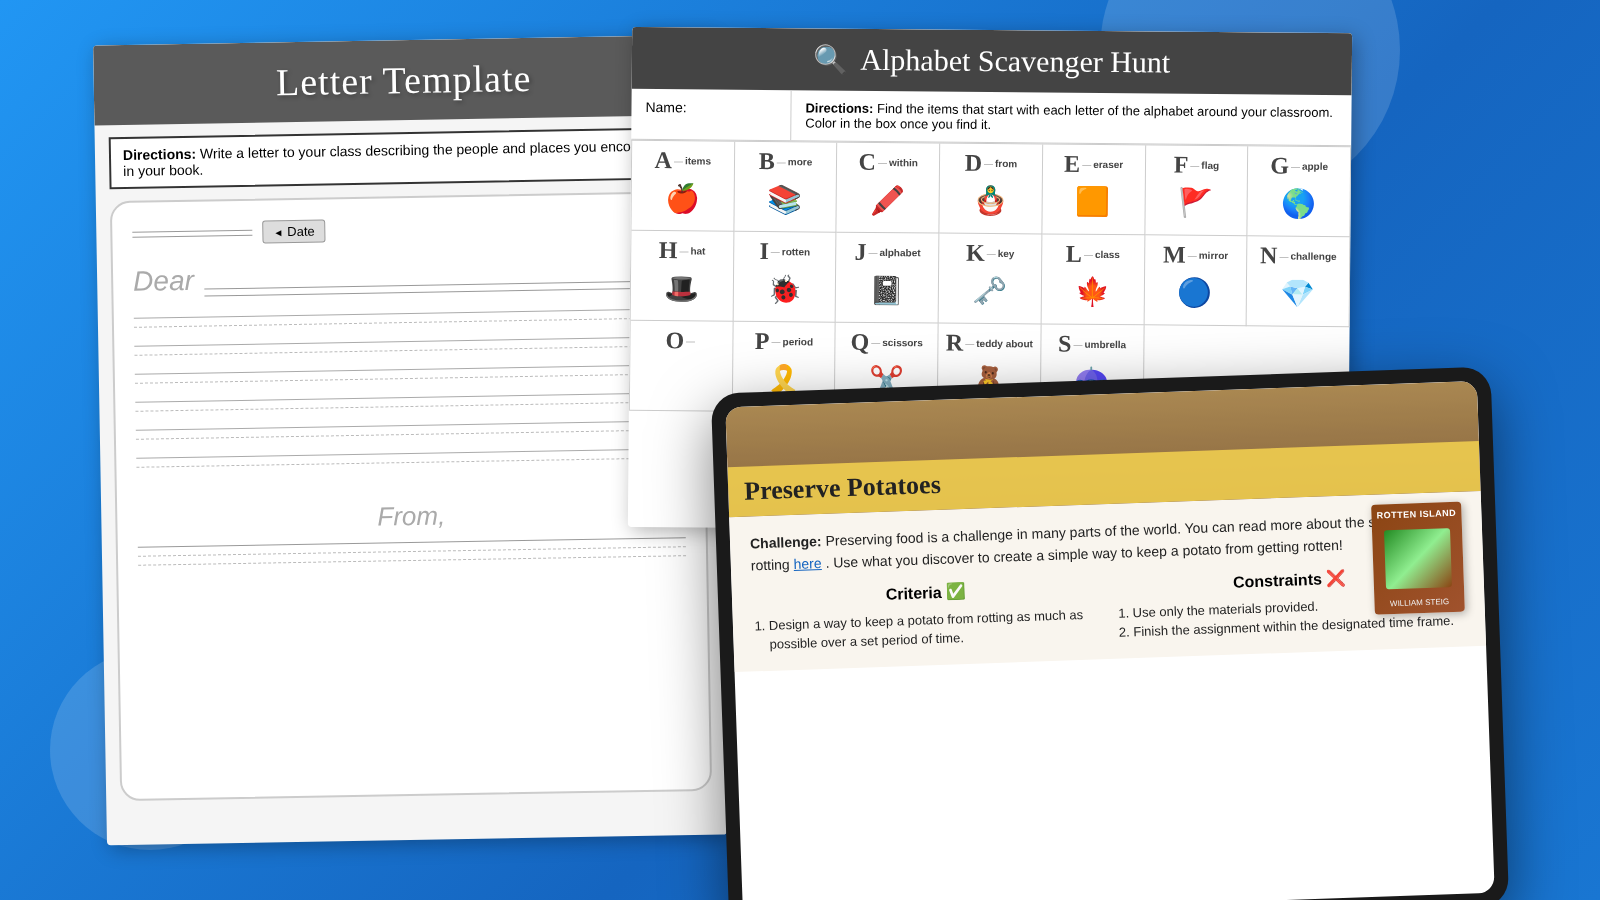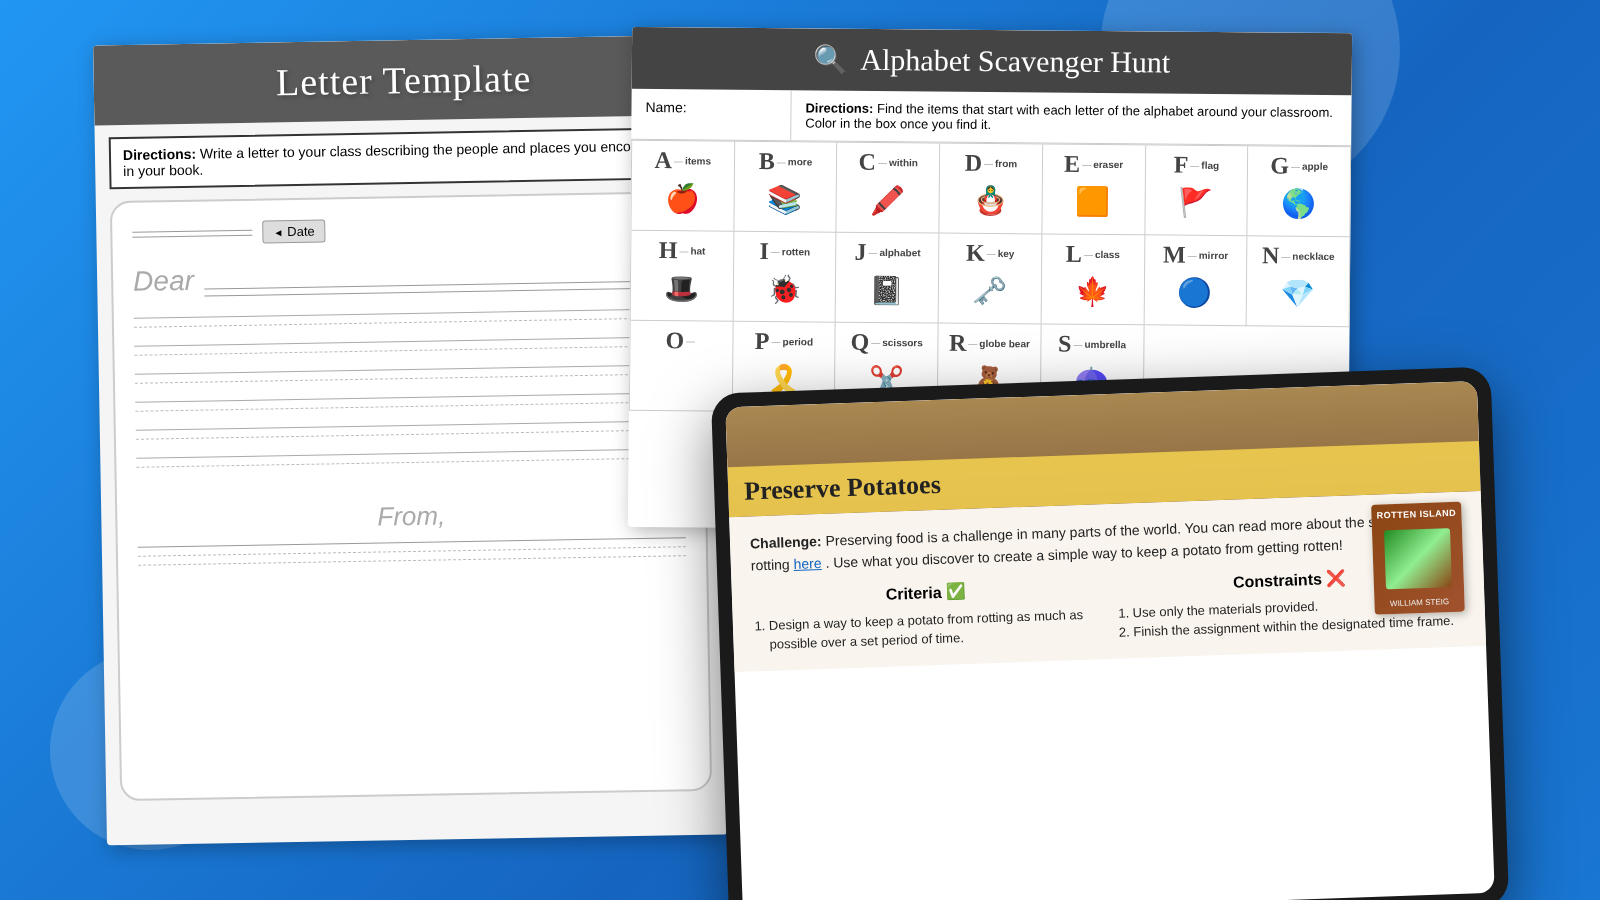--- a/index.html
+++ b/index.html
@@ -611,21 +611,21 @@
         <span class="big-letter">M</span>
         <span class="small-dash">—</span>
         <span class="item-name">mirror</span>
       </div>
       <div class="item-icon">🔵</div>
     </div>
       <div class="alpha-cell">
       <div class="alpha-letter-row">
         <span class="big-letter">N</span>
         <span class="small-dash">—</span>
-        <span class="item-name">necklace</span>
+        <span class="item-name">challenge</span>
       </div>
       <div class="item-icon">💎</div>
     </div>
       <div class="alpha-cell">
       <div class="alpha-letter-row">
         <span class="big-letter">O</span>
         <span class="small-dash">—</span>
         <span class="item-name"></span>
       </div>
       <div class="item-icon"></div>
@@ -643,21 +643,21 @@
         <span class="big-letter">Q</span>
         <span class="small-dash">—</span>
         <span class="item-name">scissors</span>
       </div>
       <div class="item-icon">✂️</div>
     </div>
       <div class="alpha-cell">
       <div class="alpha-letter-row">
         <span class="big-letter">R</span>
         <span class="small-dash">—</span>
-        <span class="item-name">globe bear</span>
+        <span class="item-name">teddy about</span>
       </div>
       <div class="item-icon">🧸</div>
     </div>
       <div class="alpha-cell">
       <div class="alpha-letter-row">
         <span class="big-letter">S</span>
         <span class="small-dash">—</span>
         <span class="item-name">umbrella</span>
       </div>
       <div class="item-icon">☂️</div>

